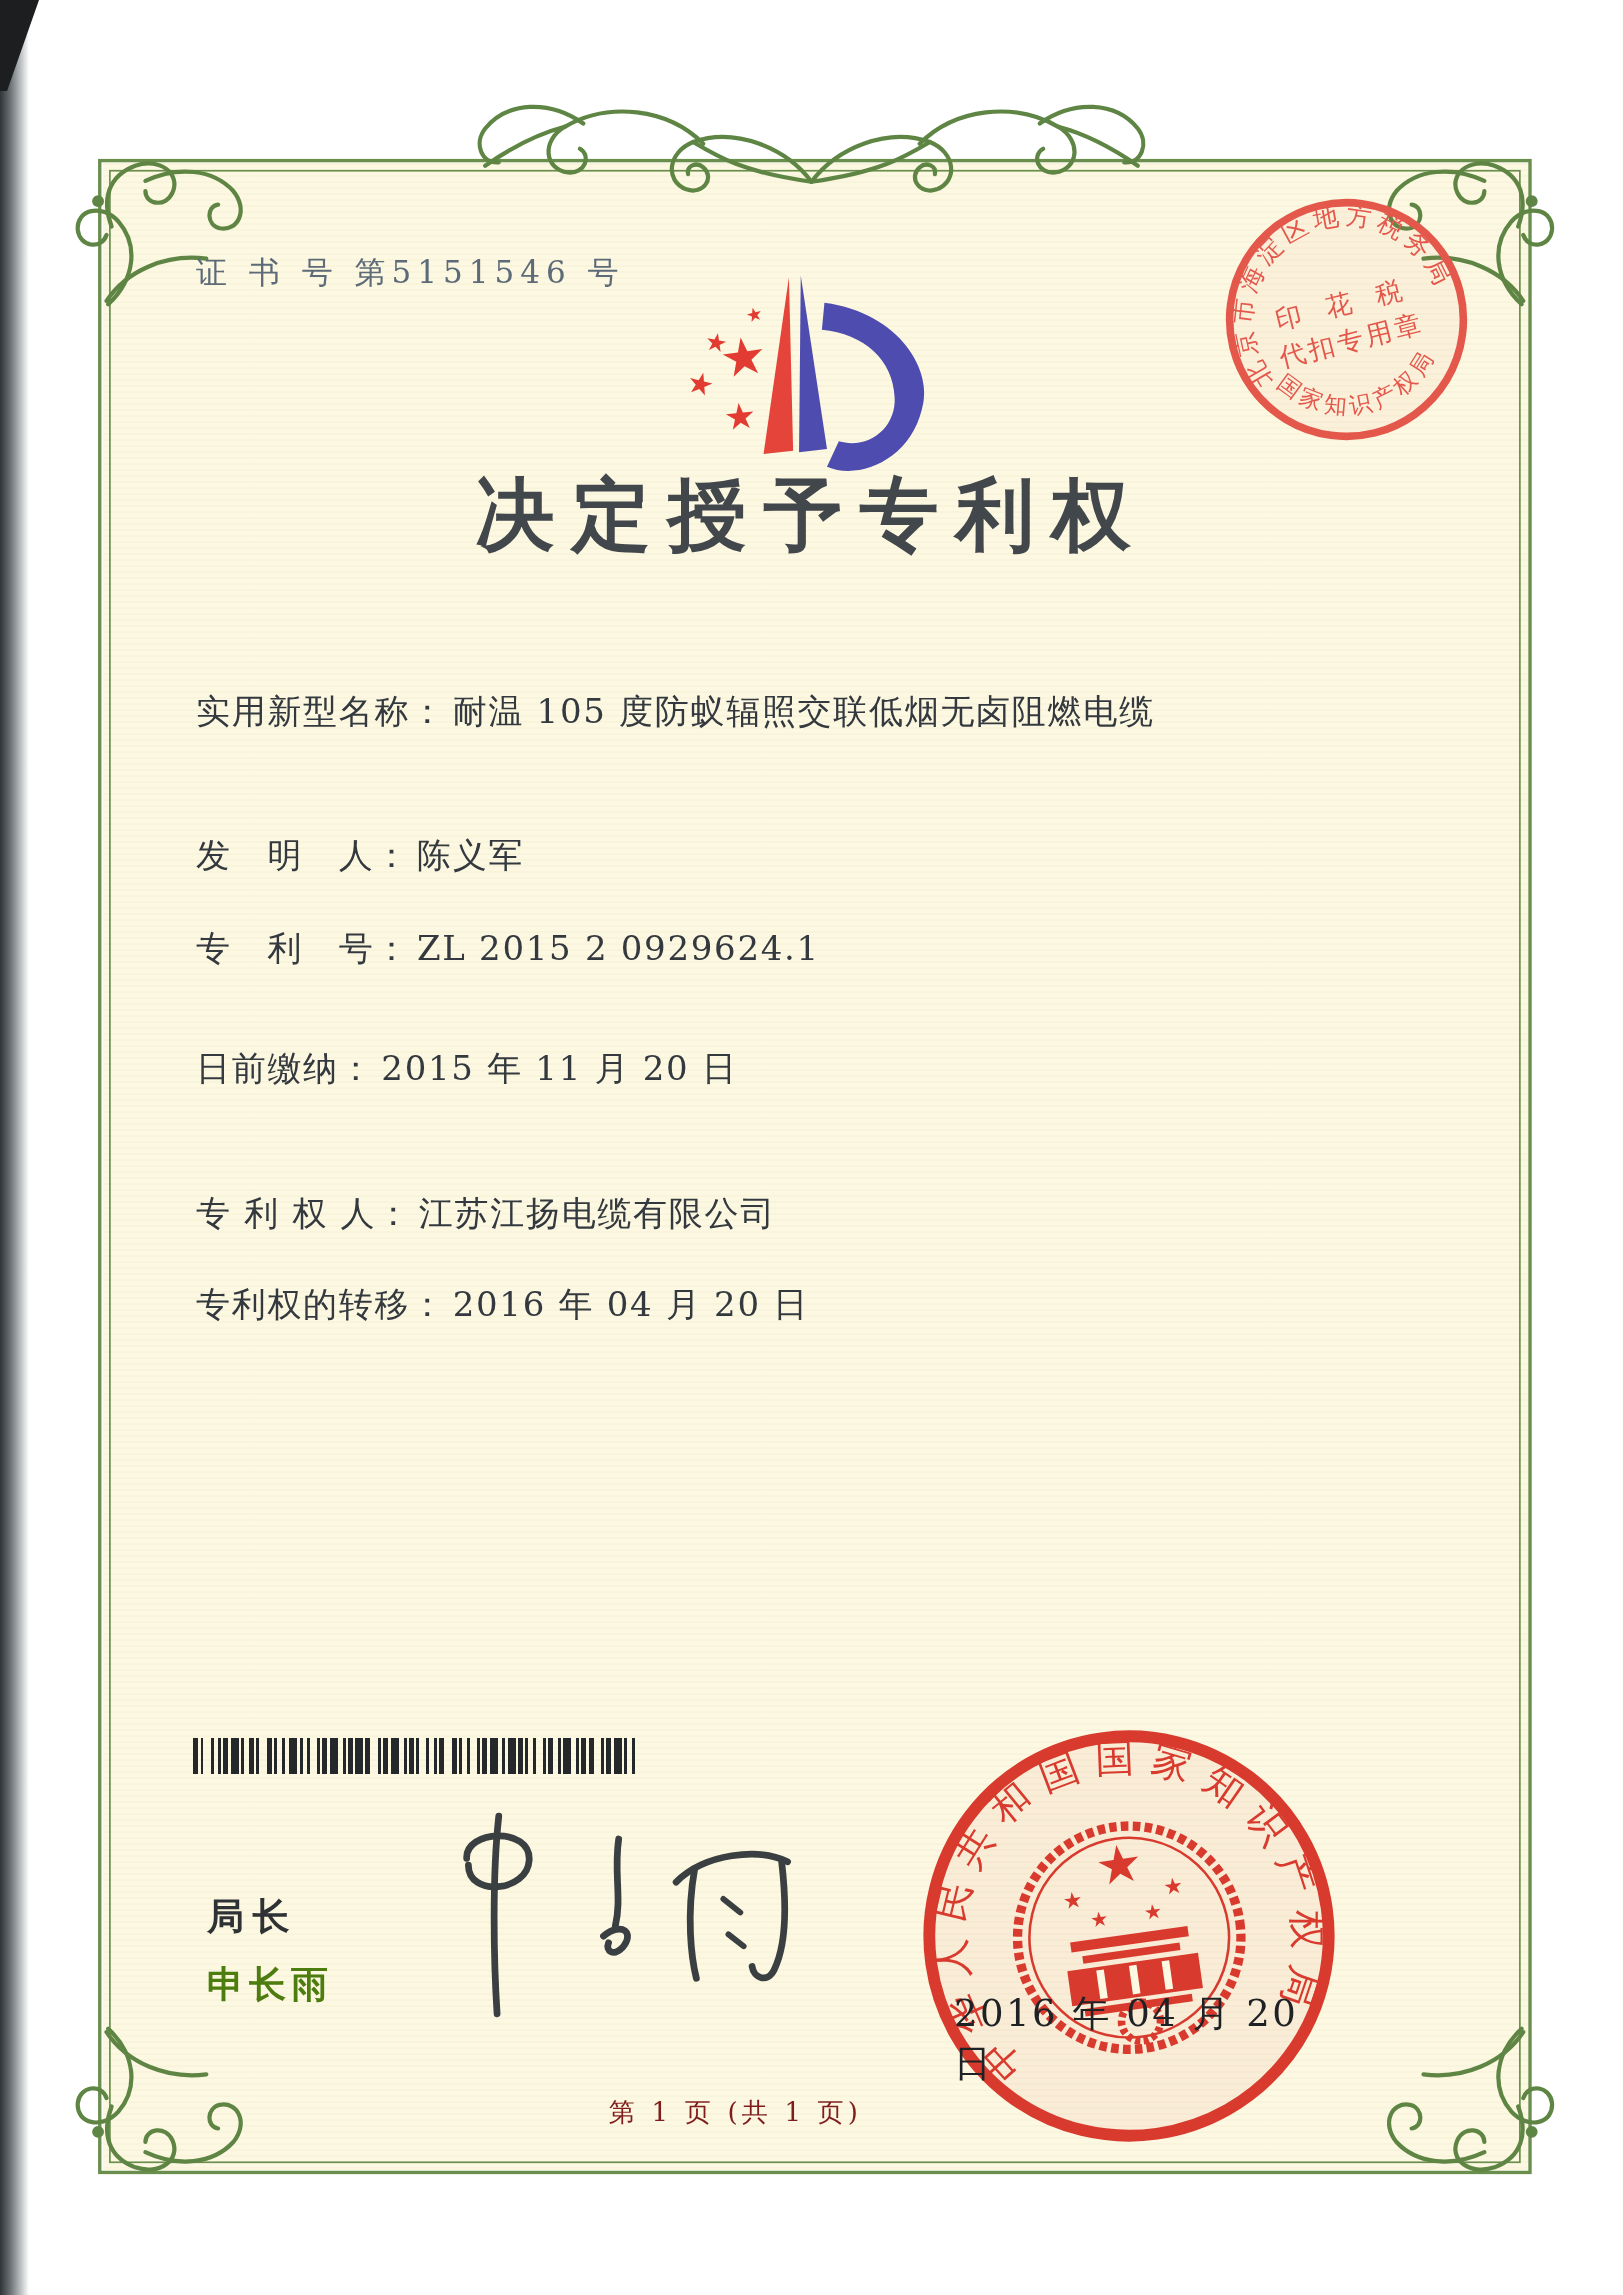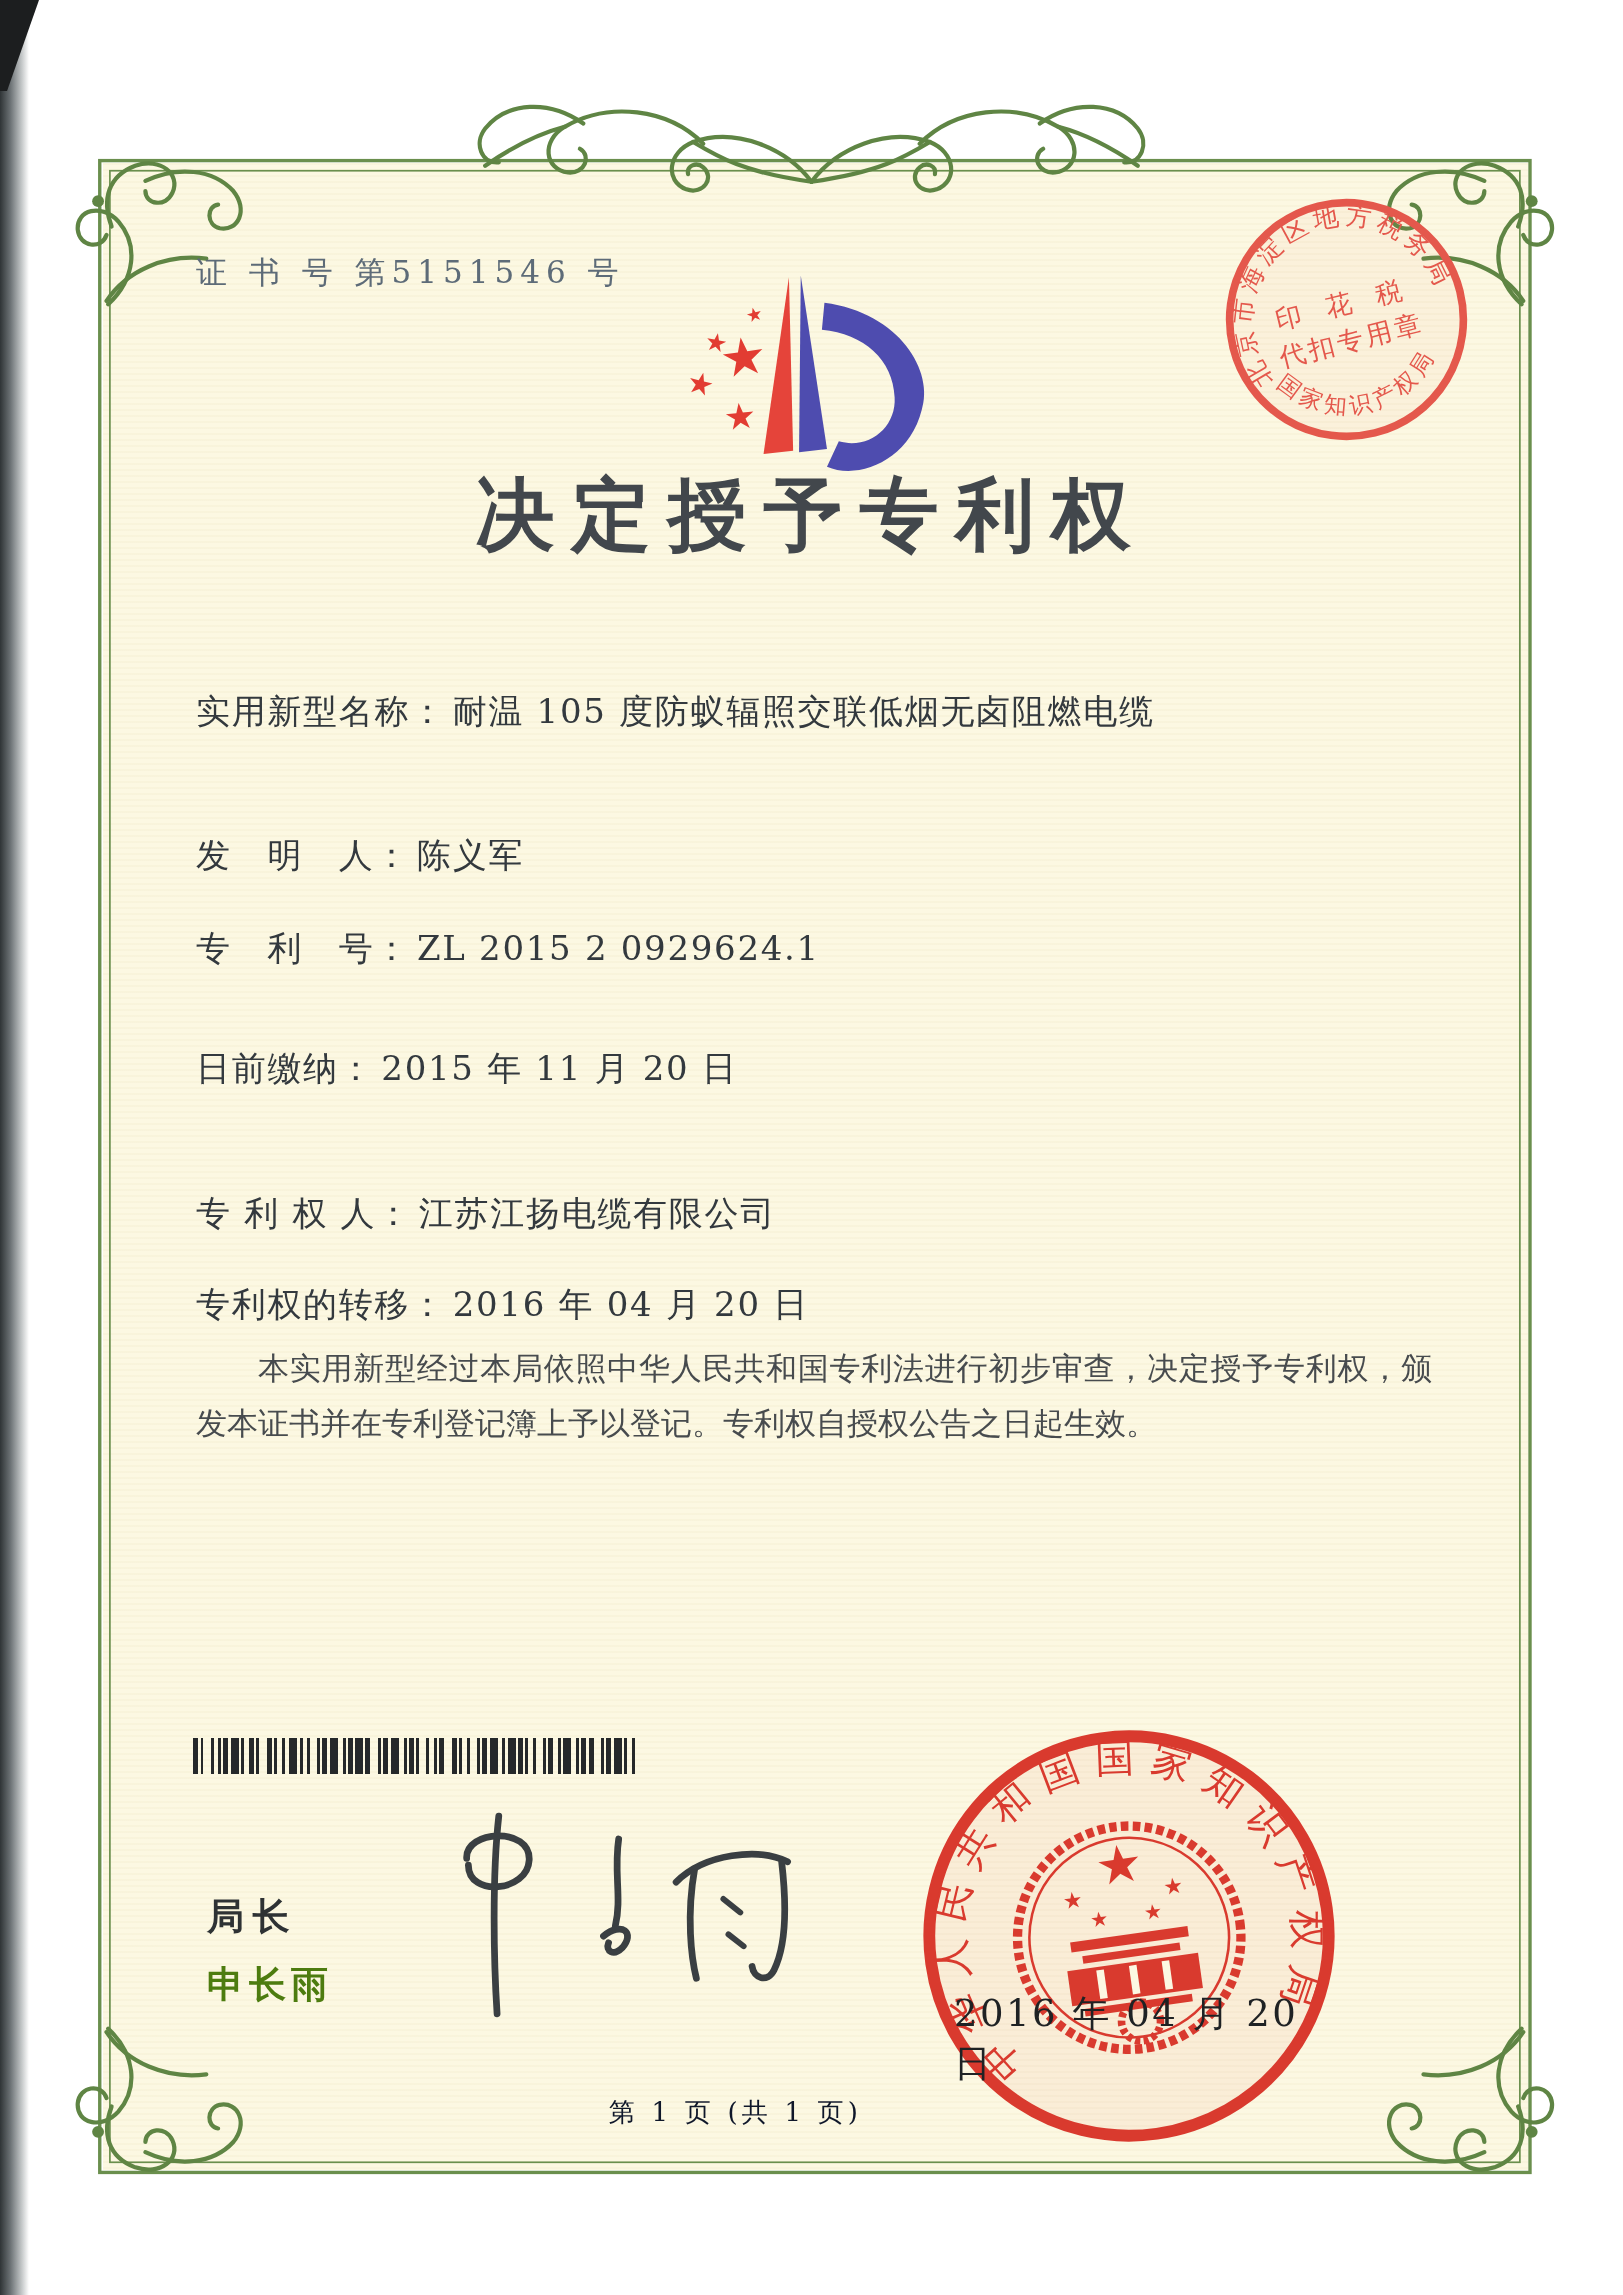--- a/index.html
+++ b/index.html
@@ -25,21 +25,21 @@
   .field-row{left:196px;width:1251px;font-size:34px;color:#33393e;letter-spacing:1.7px;white-space:nowrap;}
   .field-row .val{margin-left:6.8px;}
   #body-text{left:196px;top:1341px;width:1236px;font-size:31px;line-height:1.76;
              color:#474b4e;text-align:justify;}
   #body-text p{margin:0;text-indent:2em;}
   #signer-title{left:207px;top:1892px;font-size:37px;font-weight:600;color:#2e3234;
       font-family:"DejaVu Sans","Liberation Sans",sans-serif;letter-spacing:8.5px;}
   #signer-name{left:207px;top:1960px;font-size:37px;font-weight:600;color:#4d7c0f;
       font-family:"DejaVu Sans","Liberation Sans",sans-serif;letter-spacing:5px;}
   #page-footer{left:558px;top:2095px;width:355px;text-align:center;font-size:26px;
-      letter-spacing:4.2px;color:#0f172a;}
+      letter-spacing:4.2px;color:#7f1d1d;}
   #seal-date{left:954px;top:1989px;width:355px;font-size:37px;letter-spacing:2.5px;
       color:#1f2224;z-index:6;}
 
   
   #barcode{left:193px;top:1738px;width:453px;height:36px;}
   #barcode span{position:absolute;top:0;height:100%;background:#25282a;}
 
   
   .logo-star{color:#e23c32;line-height:1;font-family:"DejaVu Sans",sans-serif;}
 
@@ -132,21 +132,20 @@
   <span>日前缴纳：</span><span class="val">2015 年 11 月 20 日</span>
 </div>
 <div class="abs field-row" style="top:1191px">
   <span>专 利 权 人：</span><span class="val">江苏江扬电缆有限公司</span>
 </div>
 <div class="abs field-row" style="top:1282px">
   <span>专利权的转移：</span><span class="val">2016 年 04 月 20 日</span>
 </div>
 
 <div class="abs" id="body-text">
-  <p>本实用新型经过本局依照中华人民共和国专利法进行初步审查，决定授予专利权，颁发本证书并在专利登记簿上予以登记。专利权自授权公告之日起生效。</p>
 </div>
 
 <div class="abs" id="barcode">
     <span style="left:0px;width:5px"></span>
     <span style="left:7.6px;width:2.5px"></span>
     <span style="left:18px;width:2.5px"></span>
     <span style="left:25px;width:2.5px"></span>
     <span style="left:30px;width:5px"></span>
     <span style="left:38px;width:7.6px"></span>
     <span style="left:48px;width:2.5px"></span>

